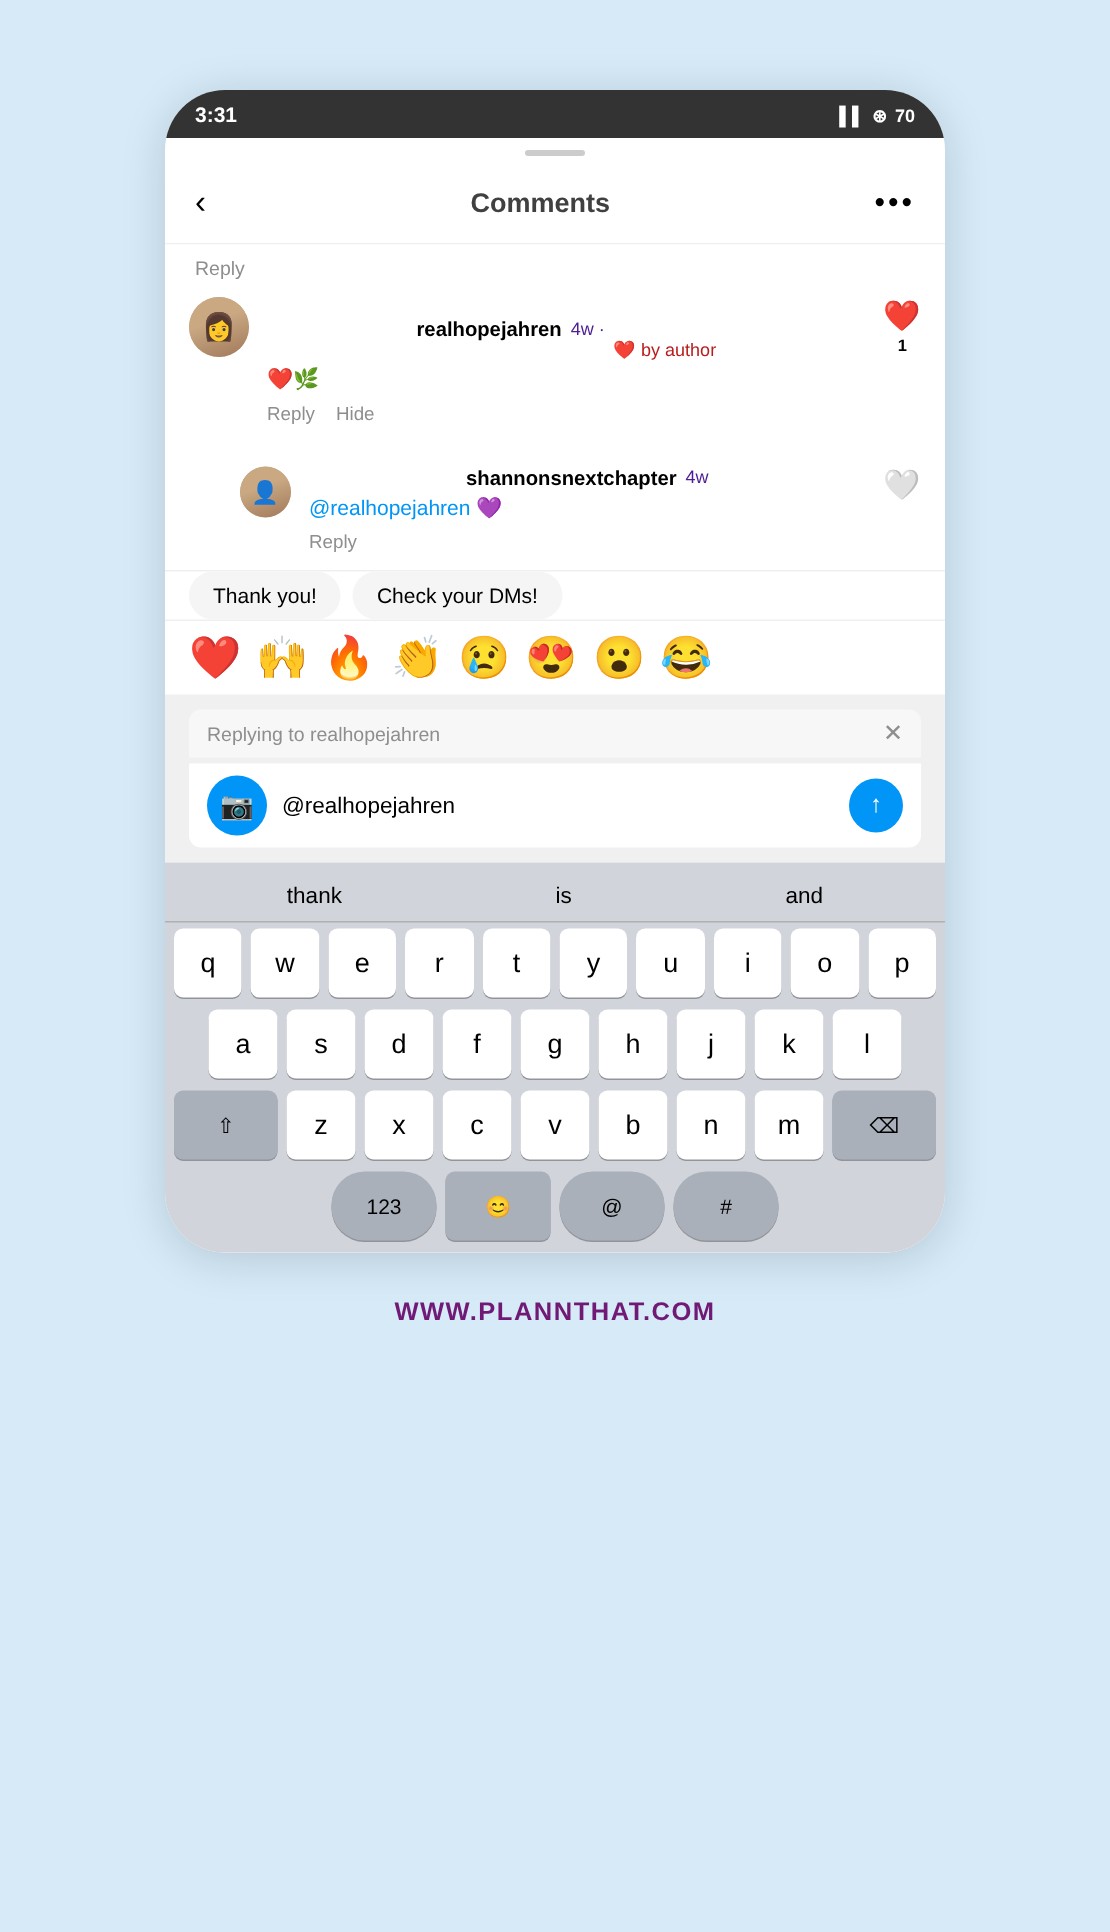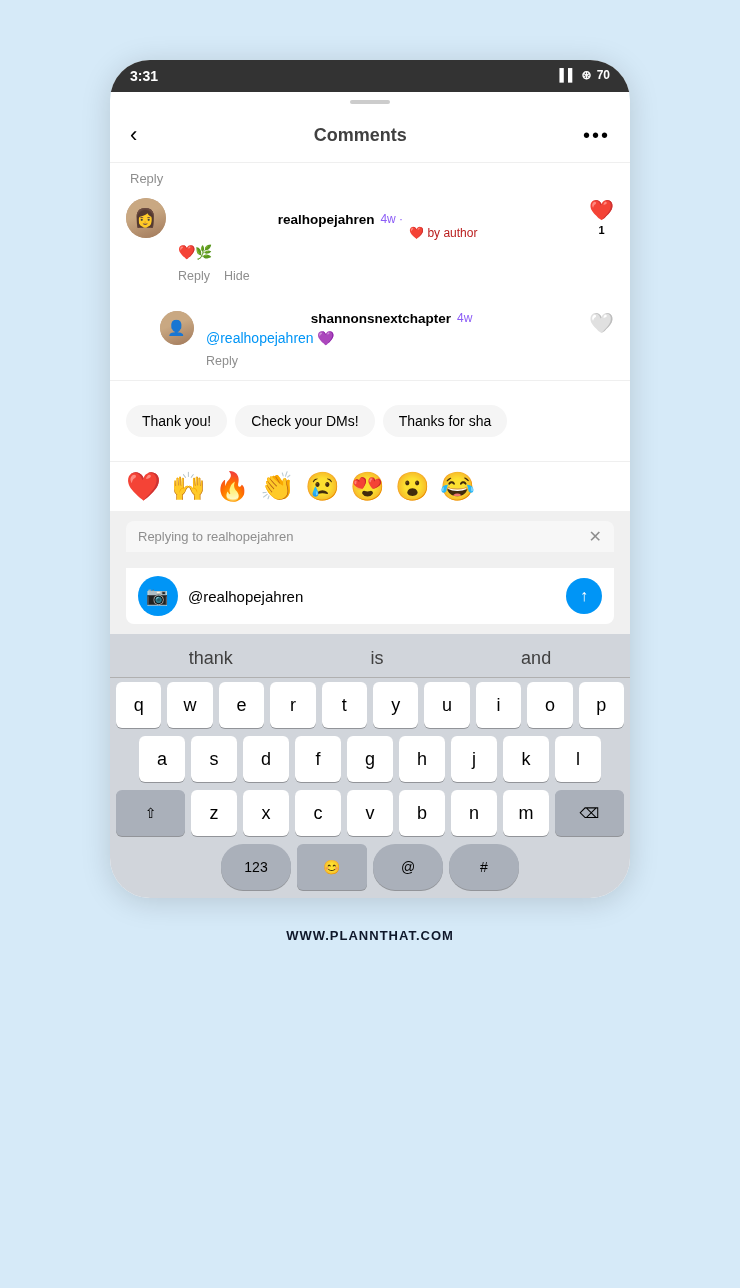--- a/index.html
+++ b/index.html
@@ -28,21 +28,21 @@
       box-shadow: 0 4px 30px rgba(0,0,0,0.15);
       display: flex;
       flex-direction: column;
     }
     
     .status-bar {
       background: #333;
       color: #fff;
       display: flex;
       justify-content: space-between;
-      align-items: flex-start;
+      align-items: flex-end;
       padding: 8px 20px;
       font-size: 14px;
       font-weight: 600;
       gap: 16px;
     }
     .status-bar-icons {
       display: flex;
       align-items: center;
       gap: 5px;
       font-size: 12px;
@@ -132,21 +132,21 @@
       flex-wrap: wrap;
       justify-content: center;
     }
     .comment-username {
       font-weight: 700;
       font-size: 13.5px;
       color: #000;
     }
     .comment-time {
       font-size: 12px;
-      color: #8b5cf6;
+      color: #4c1d95;
     }
     .author-badge {
       display: flex;
       align-items: center;
       gap: 3px;
       font-size: 12px;
       color: #b91c1c;
       margin-top: 28px;
     }
     .comment-text {
@@ -185,21 +185,21 @@
     }
     .like-count {
       font-size: 11px;
       color: #000;
       font-weight: 600;
     }
     
     .quick-replies {
       display: flex;
       gap: 8px;
-      padding: 24px 16px;
+      padding: 0 16px;
       overflow-x: auto;
       background: #fff;
       border-top: 1px solid #efefef;
     }
     .quick-reply-btn {
       background: #f5f5f5;
       border: none;
       border-radius: 20px;
       padding: 8px 16px;
       font-size: 14px;
@@ -226,21 +226,21 @@
       background: #f0f0f0;
       padding: 10px 16px;
     }
     .reply-context-bar {
       background: #f7f7f7;
       display: flex;
       align-items: center;
       justify-content: space-between;
       padding: 6px 12px;
       border-radius: 8px 8px 0 0;
-      margin-bottom: 16px;
+      margin-bottom: 4px;
     }
     .reply-context-text {
       font-size: 13px;
       color: #8e8e8e;
     }
     .reply-close {
       font-size: 16px;
       color: #8e8e8e;
       cursor: pointer;
     }
@@ -296,22 +296,22 @@
       padding: 6px 0 0 0;
     }
     .keyboard-suggestions {
       display: flex;
       justify-content: space-around;
       padding: 8px 10px;
       background: #d1d5db;
       border-bottom: 1px solid #b0b0b0;
     }
     .keyboard-suggestion {
-      font-size: 18px;
-      color: #404040;
+      font-size: 15px;
+      color: #000000;
     }
     .keyboard-row {
       display: flex;
       justify-content: center;
       gap: 6px;
       padding: 4px 6px;
     }
     .key {
       background: #fff;
       border-radius: 6px;
@@ -346,23 +346,23 @@
     }
     .keyboard-bottom-row {
       display: flex;
       justify-content: center;
       gap: 6px;
       padding: 4px 6px 8px 6px;
     }
     
     .watermark {
       margin-top: 30px;
-      font-size: 13px;
+      font-size: 17px;
       font-weight: 600;
-      color: #0f172a;
+      color: #701a75;
       letter-spacing: 1px;
     }
     
     .pull-handle {
       width: 40px;
       height: 4px;
       background: #ccc;
       border-radius: 2px;
       margin: 8px auto 4px;
     }
@@ -436,21 +436,20 @@
         </div>
         <div class="like-section">
           <span class="heart-outline">🤍</span>
         </div>
       </div>
     </div>
 
     <div class="quick-replies">
       <button class="quick-reply-btn">Thank you!</button>
       <button class="quick-reply-btn">Check your DMs!</button>
-      <button class="quick-reply-btn">Thanks for sha</button>
     </div>
 
     <div class="emoji-bar">
       <span class="emoji-item">❤️</span>
       <span class="emoji-item">🙌</span>
       <span class="emoji-item">🔥</span>
       <span class="emoji-item">👏</span>
       <span class="emoji-item">😢</span>
       <span class="emoji-item">😍</span>
       <span class="emoji-item">😮</span>

